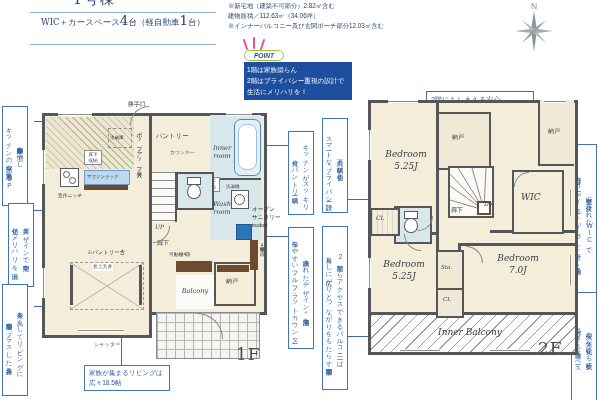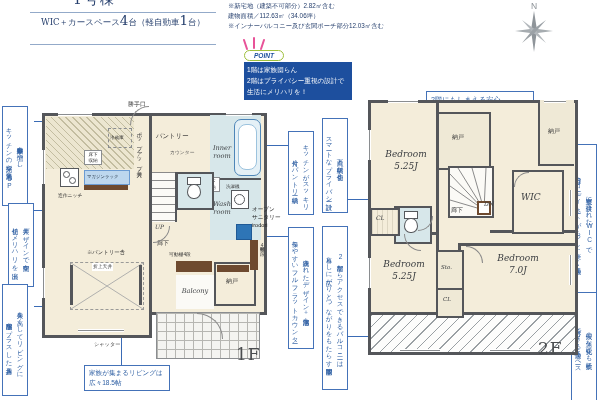--- a/index.html
+++ b/index.html
@@ -227,20 +227,21 @@
 
   <div class="win-v" style="left:42px;top:150px;height:34px;"></div>
   <div class="win-v" style="left:42px;top:268px;height:30px;"></div>
   <div class="win-h" style="left:78px;top:329px;width:46px;"></div>
   <div class="win-h" style="left:58px;top:113px;width:34px;"></div>
   <div class="win-h" style="left:226px;top:113px;width:26px;"></div>
   <div class="floorname" style="left:236px;top:344px;">1F</div>
 
   <div class="room" style="left:368px;top:100px;width:204px;height:209px;"></div>
   <div class="balcony" style="left:368px;top:315px;width:204px;height:37px;"></div>
+  <div class="rlabel" style="left:405px;top:327px;width:130px;font-size:9px;">Inner Balcony</div>
 
   <div class="wall" style="left:436px;top:100px;width:3px;height:215px;"></div>
   <div class="wall" style="left:371px;top:232px;width:66px;height:3px;"></div>
   <div class="wall" style="left:490px;top:230px;width:85px;height:3px;"></div>
   <div class="wall" style="left:458px;top:243px;width:117px;height:3px;"></div>
   <div class="wall" style="left:458px;top:243px;width:3px;height:72px;"></div>
 
   <div class="rlabel" style="left:374px;top:148px;width:64px;font-size:9px;line-height:12px;">Bedroom
 5.25J</div>
 

